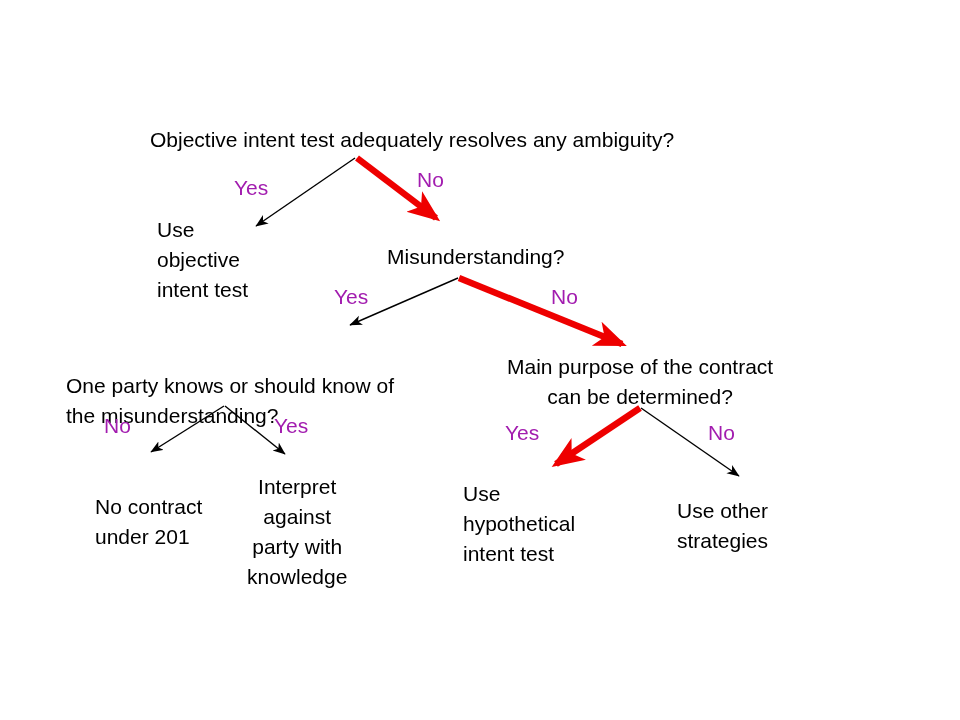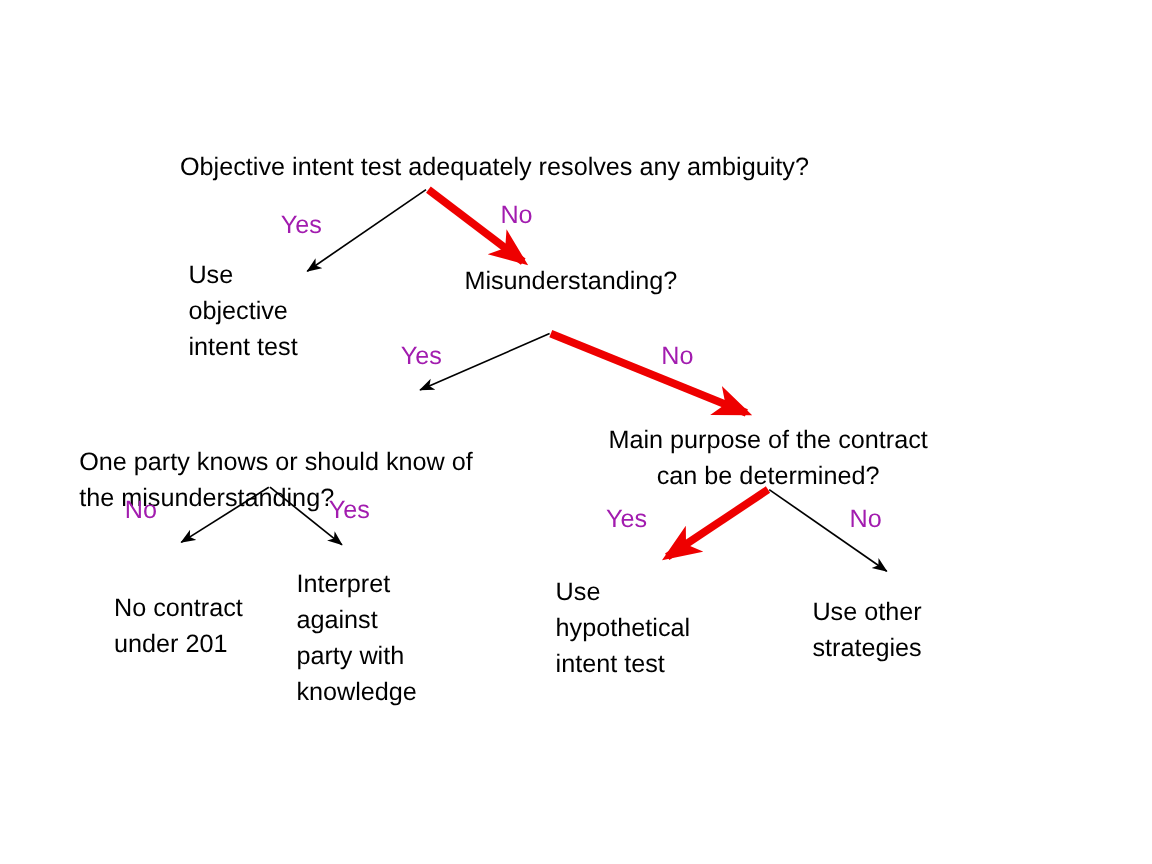--- a/index.html
+++ b/index.html
@@ -40,29 +40,29 @@
     font-size: 21px;
     line-height: 24px;
     color: #a21caf;
   }
 
   
   .n-root      { left: 150px; top: 125px; }
 
   
   .n-objective { left: 157px; top: 215px; }
-  .n-misund    { left: 387px; top: 220px; text-align: center; }
+  .n-misund    { left: 387px; top: 242px; text-align: center; }
 
   
   .n-oneparty  { left: 66px;  top: 343px; margin-top: 28px; }
   .n-mainpurp  { left: 507px; top: 352px; text-align: center; }
 
   
   .n-nocontract { left: 72px;  top: 492px; margin-left: 23px; }
-  .n-interpret  { left: 247px; top: 472px; }
+  .n-interpret  { left: 247px; top: 472px; text-align: center; }
   .n-hypo       { left: 463px; top: 479px; }
   .n-other      { left: 677px; top: 496px; text-align: center; }
 
   
   .l-yes1 { left: 234px; top: 176px; }
   .l-no1  { left: 417px; top: 168px; }
   .l-yes2 { left: 334px; top: 285px; }
   .l-no2  { left: 551px; top: 285px; }
   .l-no3  { left: 104px; top: 414px; }
   .l-yes3 { left: 274px; top: 414px; }

